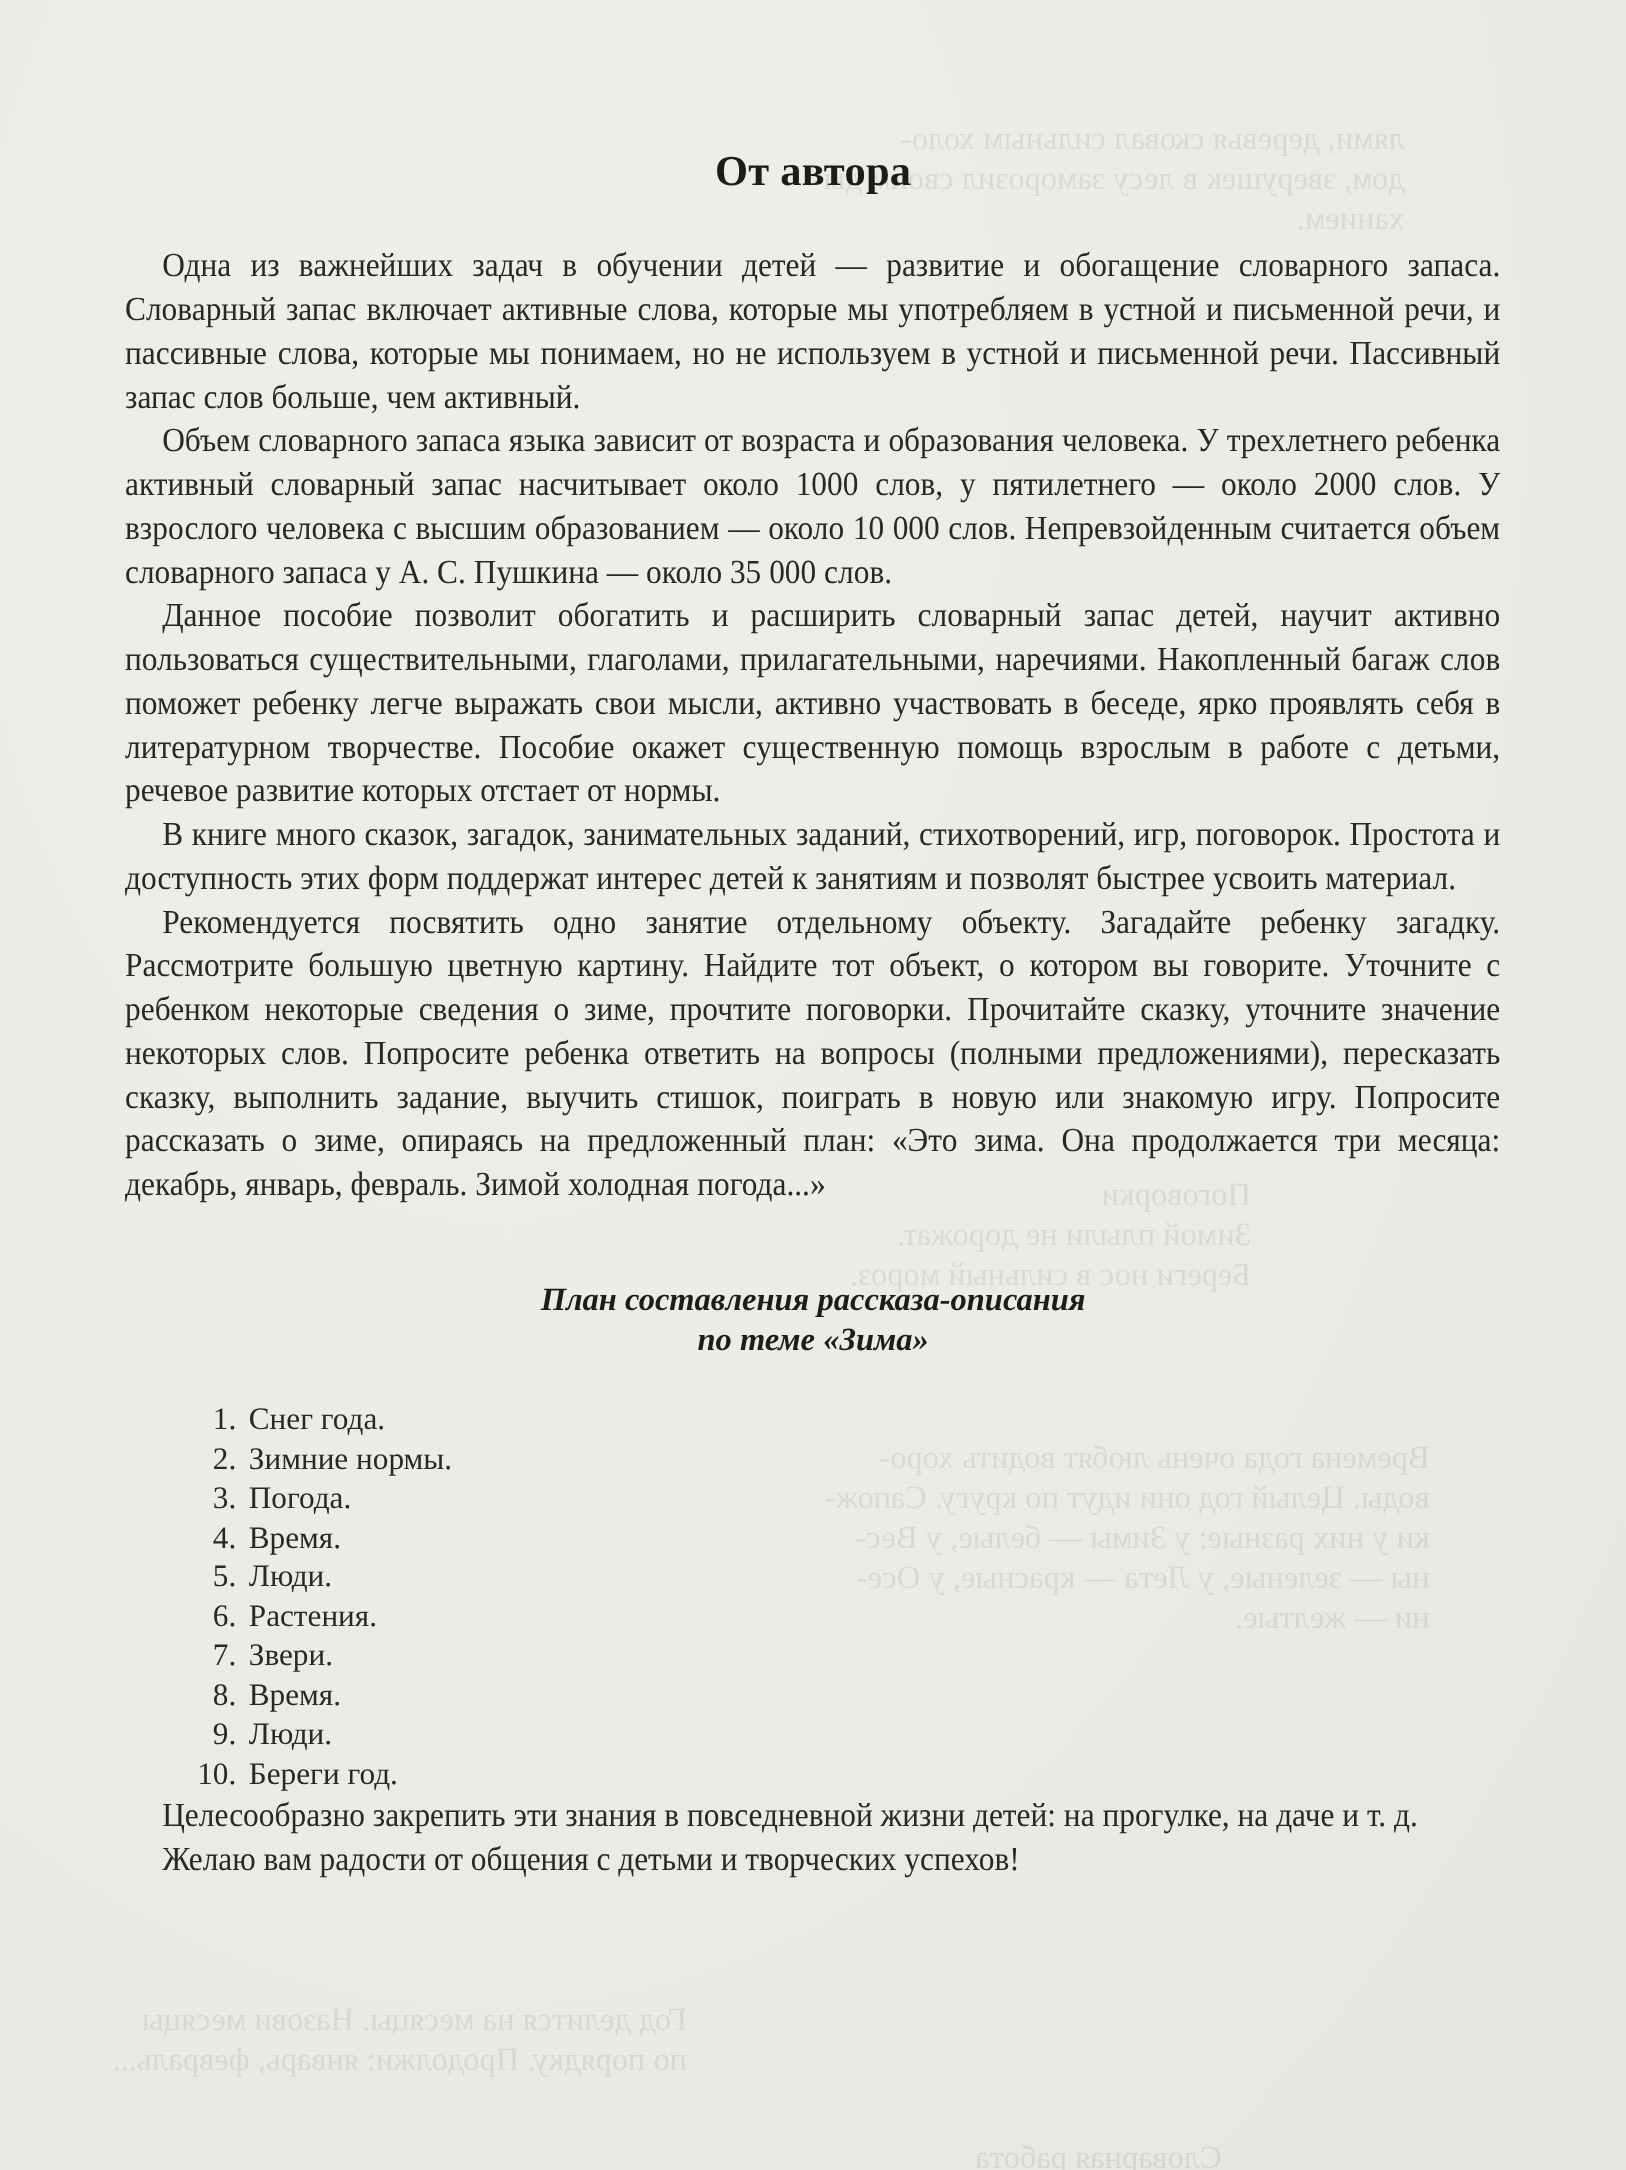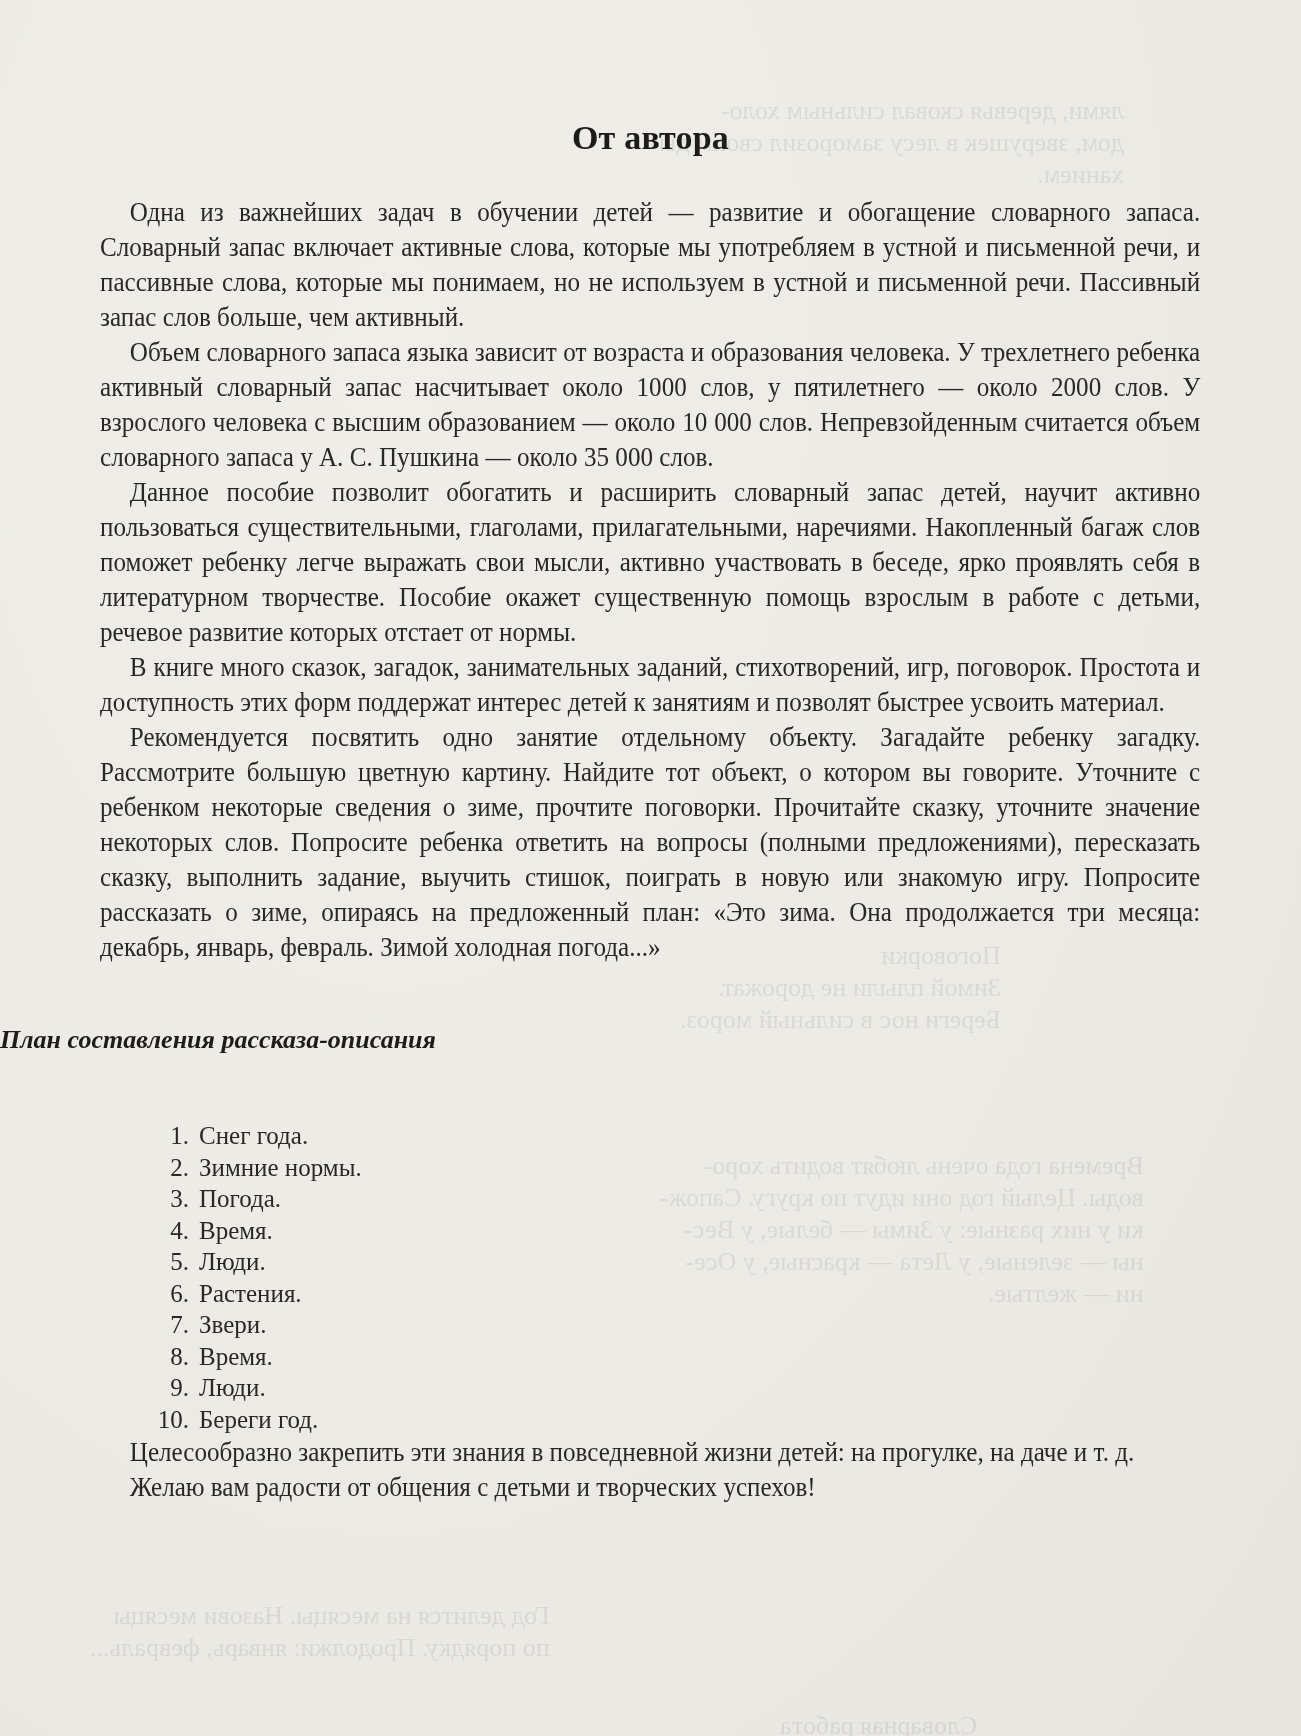--- a/index.html
+++ b/index.html
@@ -58,21 +58,21 @@
   .body-text p {
     margin: 0;
     text-indent: 32px;
   }
   #intro { top: 195px; }
   .plan-title {
     position: absolute;
     top: 1024px;
     left: 0;
     width: 1301px;
-    text-align: left;
+    text-align: center;
     font-size: 26px;
     line-height: 32px;
     font-weight: bold;
     font-style: italic;
     color: #1e1c1a;
   }
   .plan-list {
     position: absolute;
     top: 1120px;
     left: 140px;
@@ -109,20 +109,21 @@
   <div class="body-text" id="intro">
     <p>Одна из важнейших задач в обучении детей — развитие и обогащение словарного запаса. Словарный запас включает активные слова, которые мы употребляем в устной и письменной речи, и пассивные слова, которые мы понимаем, но не используем в устной и письменной речи. Пассивный запас слов больше, чем активный.</p>
     <p>Объем словарного запаса языка зависит от возраста и образования человека. У трехлетнего ребенка активный словарный запас насчитывает около 1000 слов, у пятилетнего — около 2000 слов. У взрослого человека с высшим образованием — около 10 000 слов. Непревзойденным считается объем словарного запаса у А. С. Пушкина — около 35 000 слов.</p>
     <p>Данное пособие позволит обогатить и расширить словарный запас детей, научит активно пользоваться существительными, глаголами, прилагательными, наречиями. Накопленный багаж слов поможет ребенку легче выражать свои мысли, активно участвовать в беседе, ярко проявлять себя в литературном творчестве. Пособие окажет существенную помощь взрослым в работе с детьми, речевое развитие которых отстает от нормы.</p>
     <p>В книге много сказок, загадок, занимательных заданий, стихотворений, игр, поговорок. Простота и доступность этих форм поддержат интерес детей к занятиям и позволят быстрее усвоить материал.</p>
     <p>Рекомендуется посвятить одно занятие отдельному объекту. Загадайте ребенку загадку. Рассмотрите большую цветную картину. Найдите тот объект, о котором вы говорите. Уточните с ребенком некоторые сведения о зиме, прочтите поговорки. Прочитайте сказку, уточните значение некоторых слов. Попросите ребенка ответить на вопросы (полными предложениями), пересказать сказку, выполнить задание, выучить стишок, поиграть в новую или знакомую игру. Попросите рассказать о зиме, опираясь на предложенный план: «Это зима. Она продолжается три месяца: декабрь, январь, февраль. Зимой холодная погода...»</p>
   </div>
 
   <div class="plan-title">
     <div>План составления рассказа-описания</div>
+    <div>по теме «Зима»</div>
   </div>
 
   <ol class="plan-list">
     <li>
         <span class="num">1.</span>
         <span>Снег года.</span>
       </li>
     <li>
         <span class="num">2.</span>
         <span>Зимние нормы.</span>

